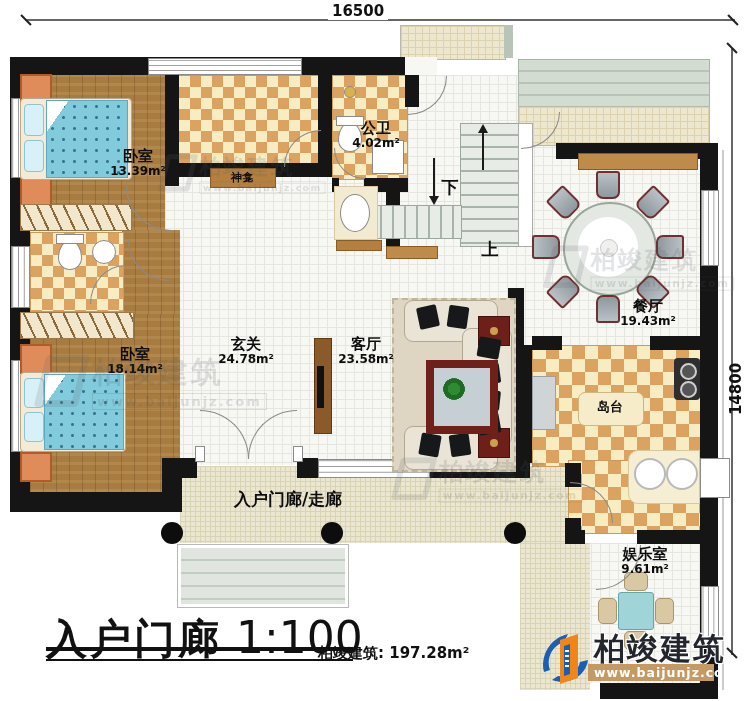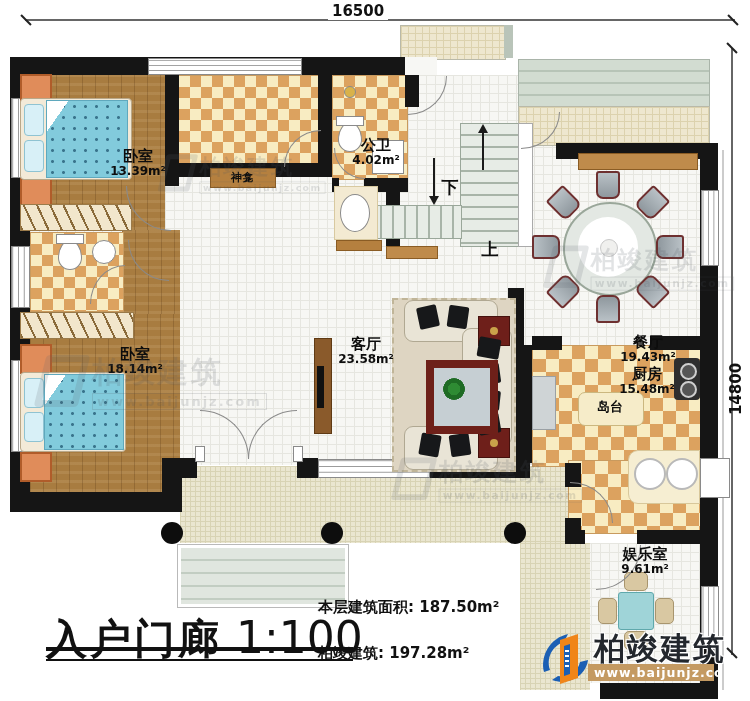--- a/index.html
+++ b/index.html
@@ -225,43 +225,46 @@
   <div class="fixt" style="left:293px;top:446px;width:8px;height:14px;"></div>
 
   <div class="col" style="left:161px;top:522px;"></div>
   <div class="col" style="left:321px;top:522px;"></div>
   <div class="col" style="left:504px;top:522px;"></div>
 
   <div class="rlabel" style="left:88px;top:148px;width:100px;">
     <span class="rname">卧室</span>
     <span class="rarea">13.39m²</span>
   </div>
-  <div class="rlabel" style="left:326px;top:137px;width:100px;">
+  <div class="rlabel" style="left:326px;top:120px;width:100px;">
     <span class="rname">公卫</span>
     <span class="rarea">4.02m²</span>
   </div>
-  <div class="rlabel" style="left:598px;top:298px;width:100px;margin-top:36px;">
+  <div class="rlabel" style="left:598px;top:298px;width:100px;">
     <span class="rname">餐厅</span>
     <span class="rarea">19.43m²</span>
   </div>
   <div class="rlabel" style="left:85px;top:346px;width:100px;">
     <span class="rname">卧室</span>
     <span class="rarea">18.14m²</span>
   </div>
+  <div class="rlabel" style="left:196px;top:336px;width:100px;">
+    <span class="rname">玄关</span>
+    <span class="rarea">24.78m²</span>
+  </div>
   <div class="rlabel" style="left:316px;top:336px;width:100px;">
     <span class="rname">客厅</span>
     <span class="rarea">23.58m²</span>
   </div>
-  <div class="rlabel" style="left:597px;top:366px;width:100px;">
-    <span class="rname">厨房</span>
-    <span class="rarea">15.48m²</span>
-  </div>
   <div class="rlabel" style="left:595px;top:546px;width:100px;">
     <span class="rname">娱乐室</span>
     <span class="rarea">9.61m²</span>
+  </div>
+  <div class="rlabel" style="left:188px;top:490px;width:200px;font-size:17px;">
+    <span>入户门廊/走廊</span>
   </div>
   <div class="rlabel" style="left:212px;top:172px;width:60px;font-size:11px;">
     <span>神龛</span>
   </div>
   <div class="rlabel" style="left:580px;top:400px;width:60px;font-size:13px;">
     <span>岛台</span>
   </div>
   <div class="rlabel" style="left:438px;top:178px;width:24px;font-size:17px;">
     <span>下</span>
   </div>
@@ -306,24 +309,20 @@
   <div class="dimtick" style="left:725px;top:47px;transform:rotate(45deg);"></div>
   <div class="dimtick" style="left:725px;top:652px;transform:rotate(45deg);"></div>
   <div class="dimtext" style="left:706px;top:380px;transform:rotate(-90deg);background:transparent;">14800</div>
 
   <div class="abs" style="left:46px;top:600px;z-index:70;display:flex;align-items:baseline;gap:14px;">
     <span style="font-size:41px;font-weight:bold;letter-spacing:3px;">入户门廊</span>
     <span style="font-size:44px;font-weight:500;margin-top:12px;">1:100</span>
   </div>
   <div class="abs" style="left:46px;top:647px;width:307px;height:8px;border-top:4px solid #111;border-bottom:2px solid #111;z-index:70;"></div>
 
-  <div class="stat-line" style="top:598px;">
-    <span>本层建筑面积:</span>
-    <span>187.50m²</span>
-  </div>
   <div class="stat-line" style="top:644px;">
     <span>柏竣建筑:</span>
     <span>197.28m²</span>
   </div>
 
   <div class="abs" style="left:538px;top:624px;width:180px;height:70px;z-index:80;">
     <svg width="54" height="62" viewBox="0 0 54 62" style="position:absolute;left:0;top:2px;">
       <path d="M6 46 C2 30 12 12 30 8 L26 16 C14 20 8 32 12 44 Z" fill="#1b5fb4"></path>
       <path d="M14 54 C30 60 48 50 50 34 L42 36 C40 46 30 52 20 50 Z" fill="#1b5fb4"></path>
       <polygon points="22,14 40,8 40,52 22,58" fill="#f08519"></polygon>

